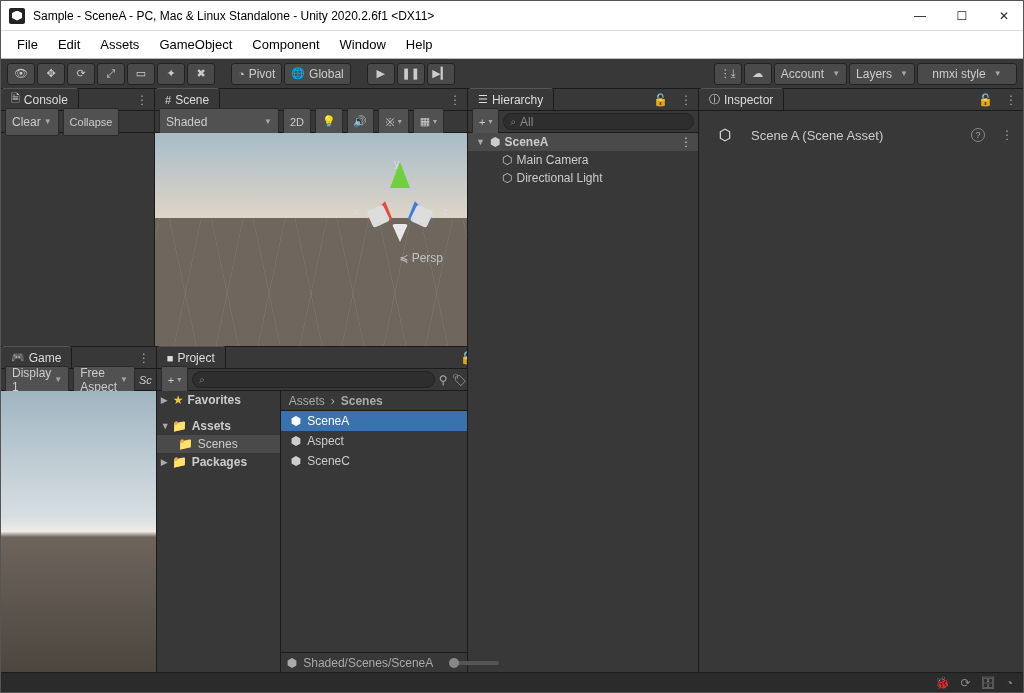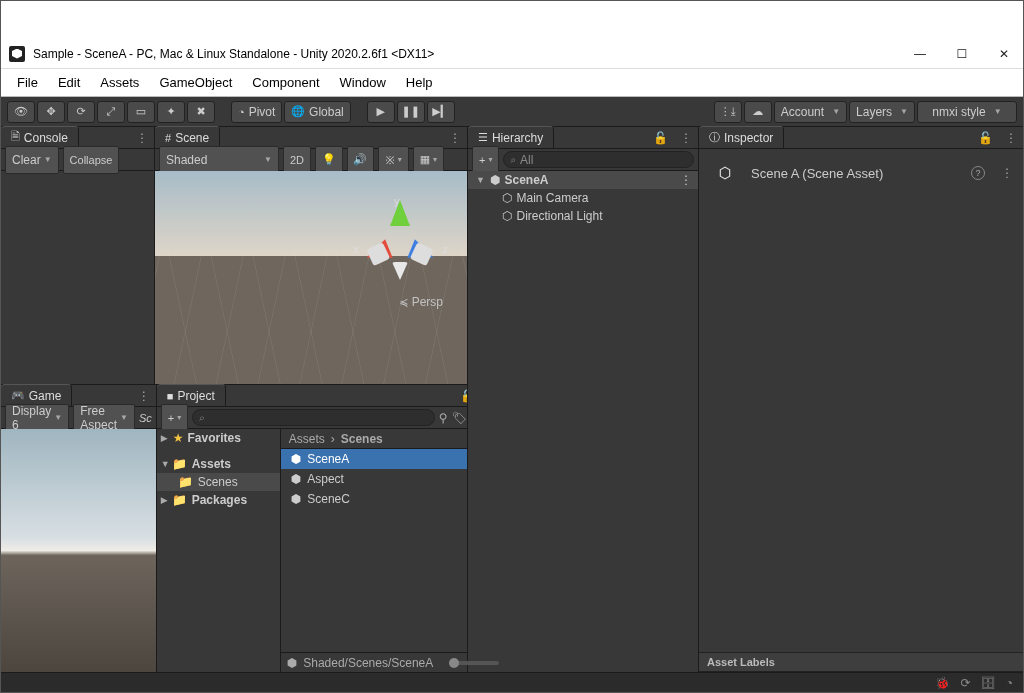--- a/index.html
+++ b/index.html
@@ -1,18 +1,18 @@
 <!DOCTYPE html>
 <html><head>
 <meta charset="utf-8">
 <style>
 * { margin: 0; padding: 0; box-sizing: border-box; font-family: "Segoe UI", Arial, sans-serif; font-size: 12px; user-select: none; }
 body { width: 1024px; height: 693px; background: #383838; overflow: hidden; }
 .window { width: 100%; height: 100%; display: flex; flex-direction: column; background: #fff; border: 1px solid #555; }
-.titlebar { height: 30px; background: #fff; display: flex; align-items: center; padding: 10px 8px; border-bottom: 1px solid #ddd; margin-top: 38px; }
+.titlebar { height: 30px; background: #fff; display: flex; align-items: center; padding: 10px 8px; border-bottom: 1px solid #ddd; }
 .titlebar .appicon { width: 16px; height: 16px; background: #222; margin-right: 8px; border-radius: 2px; position:relative; }
 .titlebar .appicon::after{content:'';position:absolute;left:3px;top:3px;width:10px;height:10px;background:#fff;clip-path:polygon(50% 0,100% 25%,100% 75%,50% 100%,0 75%,0 25%);}
 .titlebar .title { flex: 1; color: #000; font-size: 12px; }
 .titlebar .winbtns { display: flex; gap: 28px; margin-right:4px;}
 .titlebar .winbtn { width: 14px; height: 14px; display:flex; align-items:center; justify-content:center; color:#222; }
 .menubar { height: 28px; background: #fff; display: flex; align-items: center; padding: 0 6px; border-bottom: 1px solid #bbb; }
 .menubar .mitem { padding: 0 10px; color: #000; font-size: 13px; cursor: pointer; }
 .toolbar { height: 30px; background: #383838; display: flex; align-items: center; padding: 0 6px; gap: 2px; border-bottom: 1px solid #1b1b1b; }
 .tbtn, .tcombo { height: 22px; border: 1px solid #222; background: #4a4a4a; border-radius: 3px; display: flex; align-items: center; justify-content: center; color: #ccc; cursor:pointer; padding:0 6px; gap:4px; font-size:11px;}
 .tbtn.icon{width:28px;padding:0;}
@@ -36,21 +36,21 @@
 .ax-y{border-bottom:26px solid #6fcf3c;transform:translate(-50%,-44px);}
 .ax-x{border-bottom:24px solid #e24b3d;transform:translate(-50%,-50%) rotate(-112deg) translateY(-24px);}
 .ax-z{border-bottom:24px solid #3d7ee2;transform:translate(-50%,-50%) rotate(112deg) translateY(-24px);}
 .ax-neg{position:absolute;left:50%;top:50%;width:18px;height:18px;border-radius:3px;background:#ddd;transform:translate(-50%,-50%);}
 .ax-ny{width:0;height:0;border-left:8px solid transparent;border-right:8px solid transparent;border-top:18px solid #e8e8e8;transform:translate(-50%,18px);background:none;}
 .ax-nx{transform:translate(-50%,-50%) rotate(65deg) translateY(24px);border-radius:3px;}
 .ax-nz{transform:translate(-50%,-50%) rotate(-65deg) translateY(24px);border-radius:3px;}
 .gizmo .lx{position:absolute;left:-2px;top:44px;color:#ddd;font-size:11px;}
 .gizmo .ly{position:absolute;left:39px;top:-4px;color:#ddd;font-size:11px;}
 .gizmo .lz{position:absolute;right:-3px;top:44px;color:#ddd;font-size:11px;}
-.persp{position:absolute;right:24px;top:124px;color:#c2c2c2;font-size:11px;text-align:right;}
+.persp{position:absolute;right:24px;top:118px;color:#c2c2c2;font-size:11px;text-align:right;}
 .gameview{flex:1;background:linear-gradient(#9fb5c0 0%,#d8dfe3 45%,#f0ede6 50%,#6d655c 52%,#4c463f 100%);}
 .hierarchy{flex:1;background:#383838;color:#ccc;overflow:auto;}
 .hrow{display:flex;align-items:center;height:18px;padding-left:8px;gap:4px;font-size:11px;}
 .hrow.root{background:#4a4a4a;}
 .hrow .fold{width:10px;color:#aaa;font-size:9px;}
 .inspector{flex:1;background:#383838;text-align:center;}
 .insp-head{display:flex;align-items:center;gap:10px;padding:8px 10px;}
 .insp-icon{width:32px;height:32px;display:flex;align-items:center;justify-content:center;color:#ddd;}
 .insp-title{color:#ccc;font-size:13px;}
 .insp-btn{margin-left:auto;background:#585858;border:1px solid #333;border-radius:3px;padding:2px 10px;color:#ddd;font-size:11px;}
@@ -191,21 +191,21 @@
 
       <div class="col" style="flex:1;">
         <div style="display:flex;height:100%;">
           <div class="col" style="width:312px;border-right:1px solid #1b1b1b;">
             <div class="pane-tabs">
               <div class="pane-tab active">🎮 <span>Game</span></div>
               <div class="more">⋮</div>
             </div>
             <div class="pane-toolbar">
               <div class="dd">
-                  <span>Display 6</span>
+                  <span>Display 1</span>
                   <span class="chev">▼</span>
                 </div>
               <div class="dd" style="flex:1">
                   <span>Free Aspect</span>
                   <span class="chev" style="margin-left:auto">▼</span>
                 </div>
               <div style="color:#ccc;font-size:11px;font-style:italic;">Sc</div>
             </div>
             <div class="gameview"></div>
           </div>
@@ -323,21 +323,20 @@
             <svg class="icon-svg" viewBox="0 0 24 24" width="28" height="28">
                 <path fill="#ddd" d="M12 1l9 5v12l-9 5-9-5V6l9-5zm0 2.2L5 7v10l7 3.8L19 17V7l-7-3.8z"></path>
               </svg>
           </div>
           <div class="insp-title">Scene A (Scene Asset)</div>
           <div class="helpq">?</div>
           <div class="more" style="color:#aaa;margin-left:6px;">⋮</div>
         </div>
         <div style="flex:1;"></div>
       </div>
-      <div class="insp-label">Asset Labels</div>
     </div>
   </div>
 
   <div class="statusbar">
     <span>🐞</span>
     <span>⟳</span>
     <span>🗄</span>
     <span>◔</span>
   </div>
 </div>

